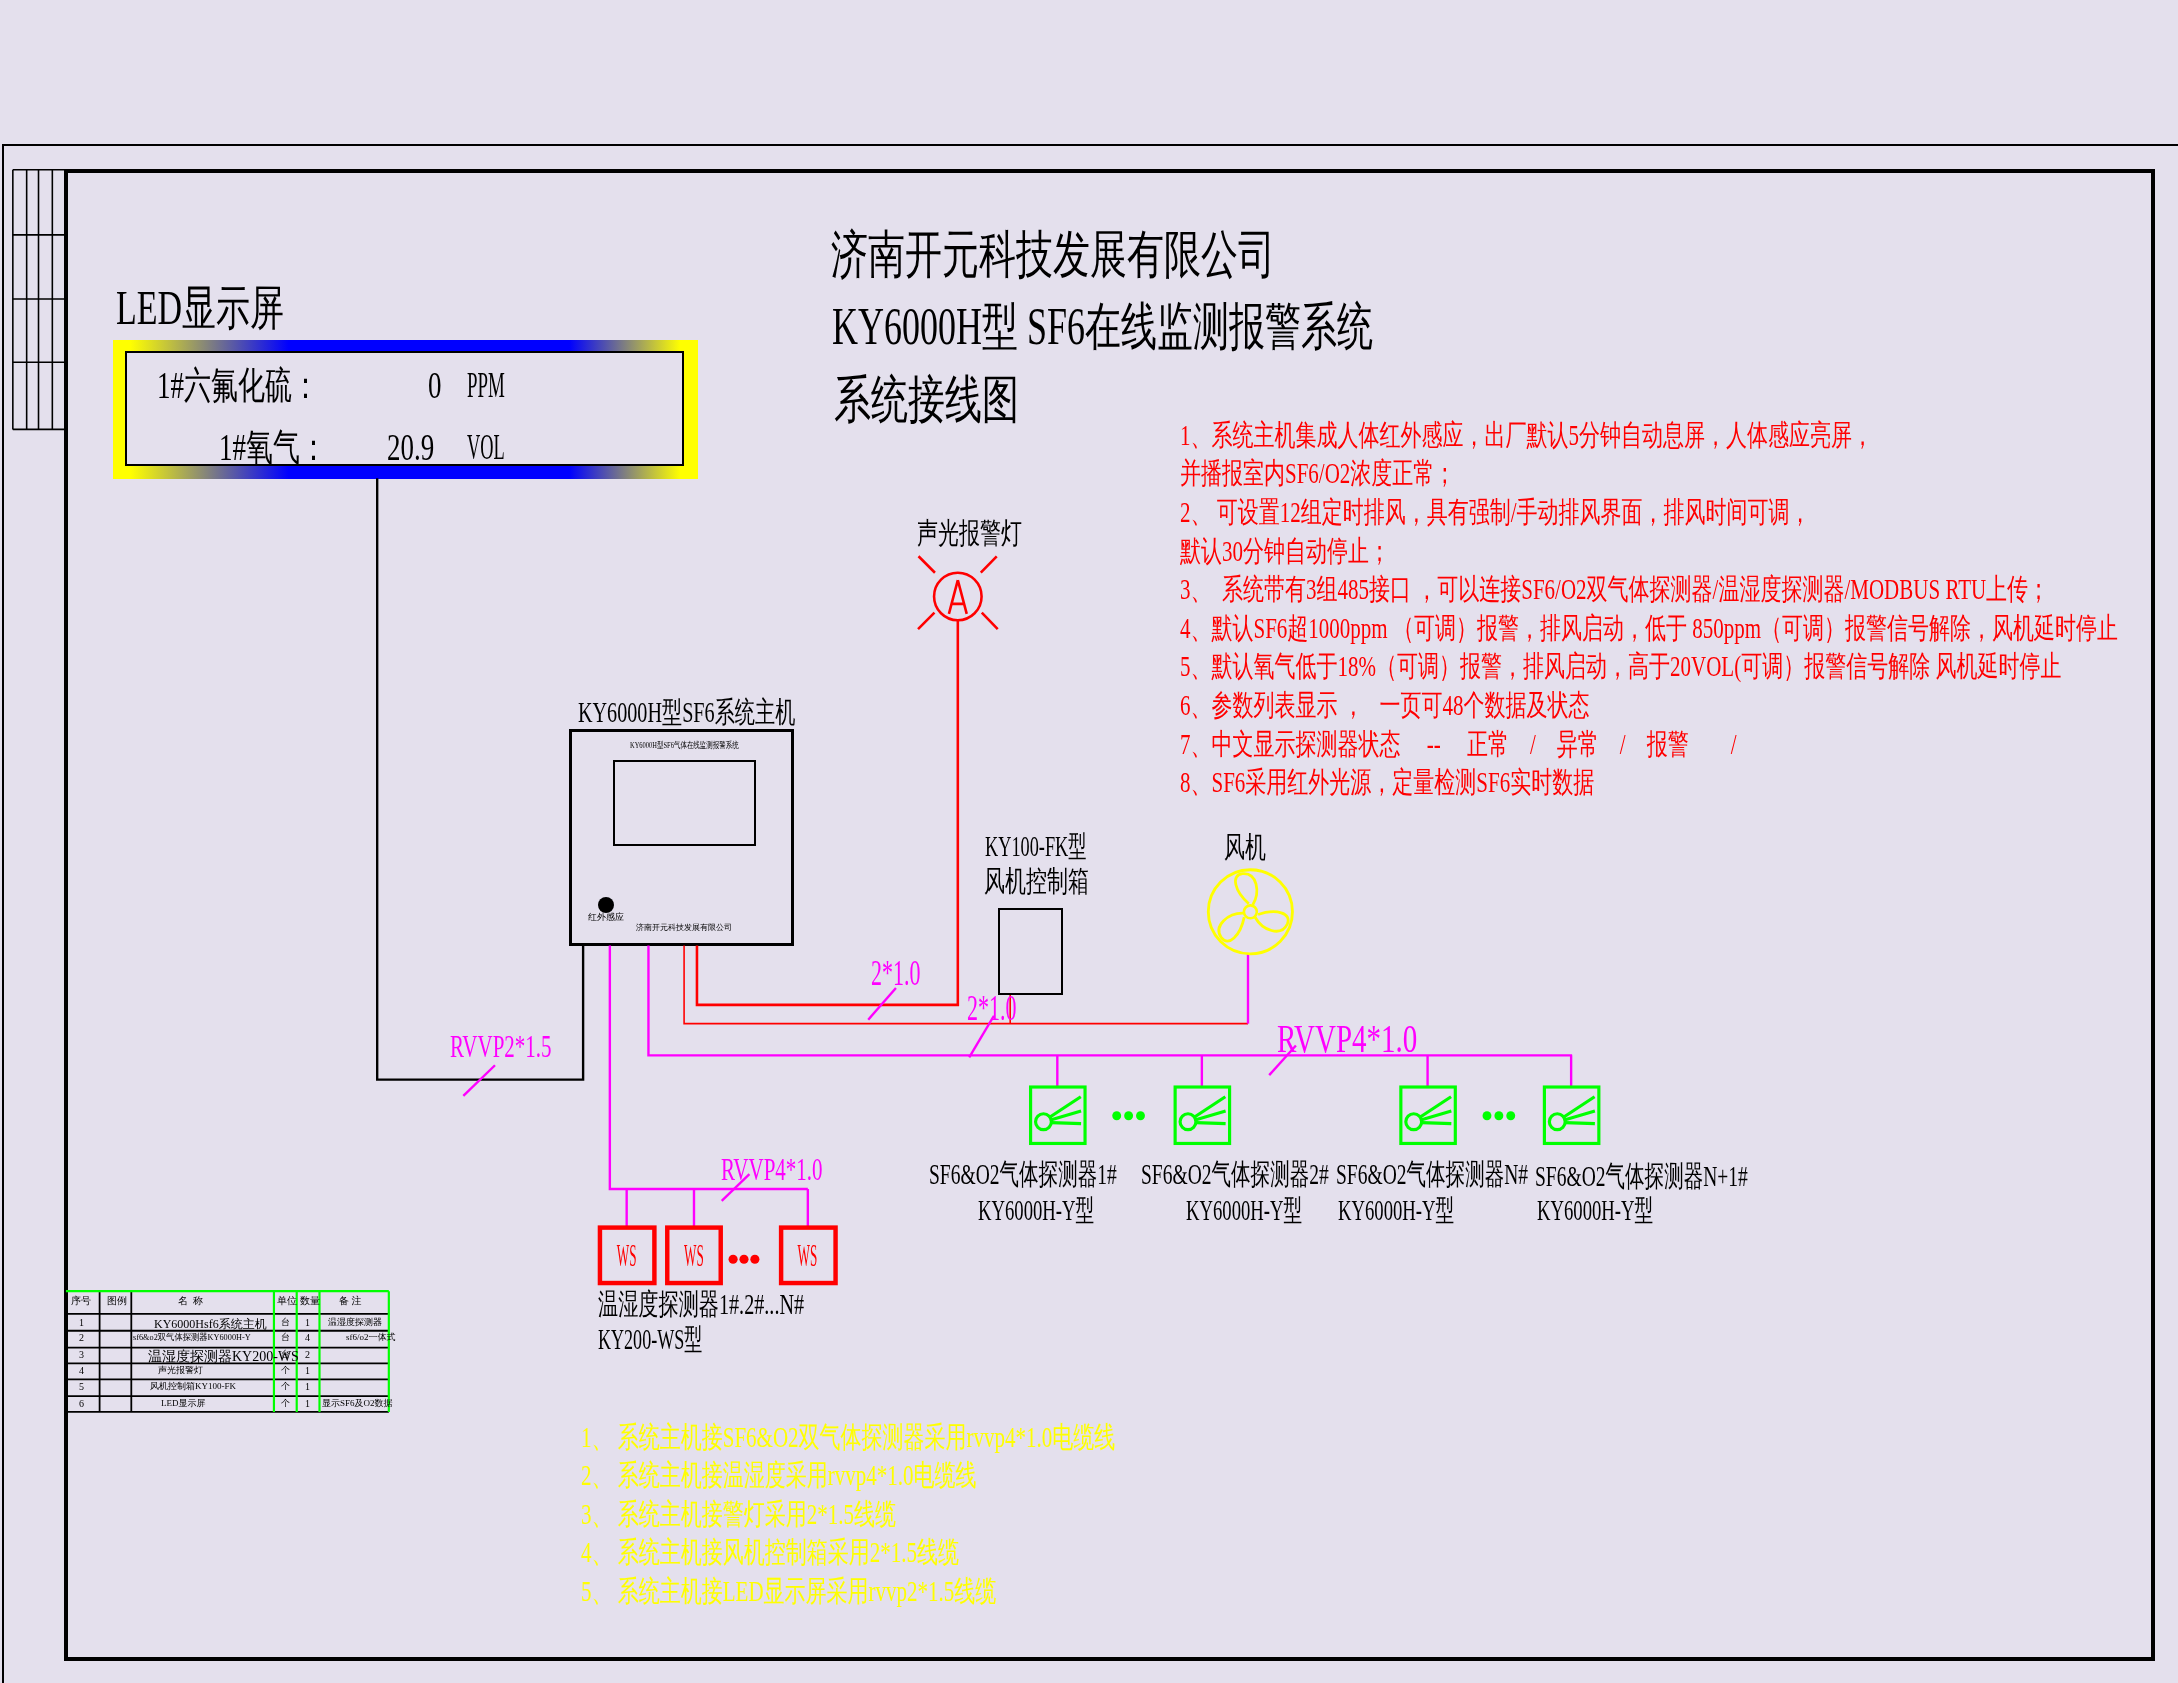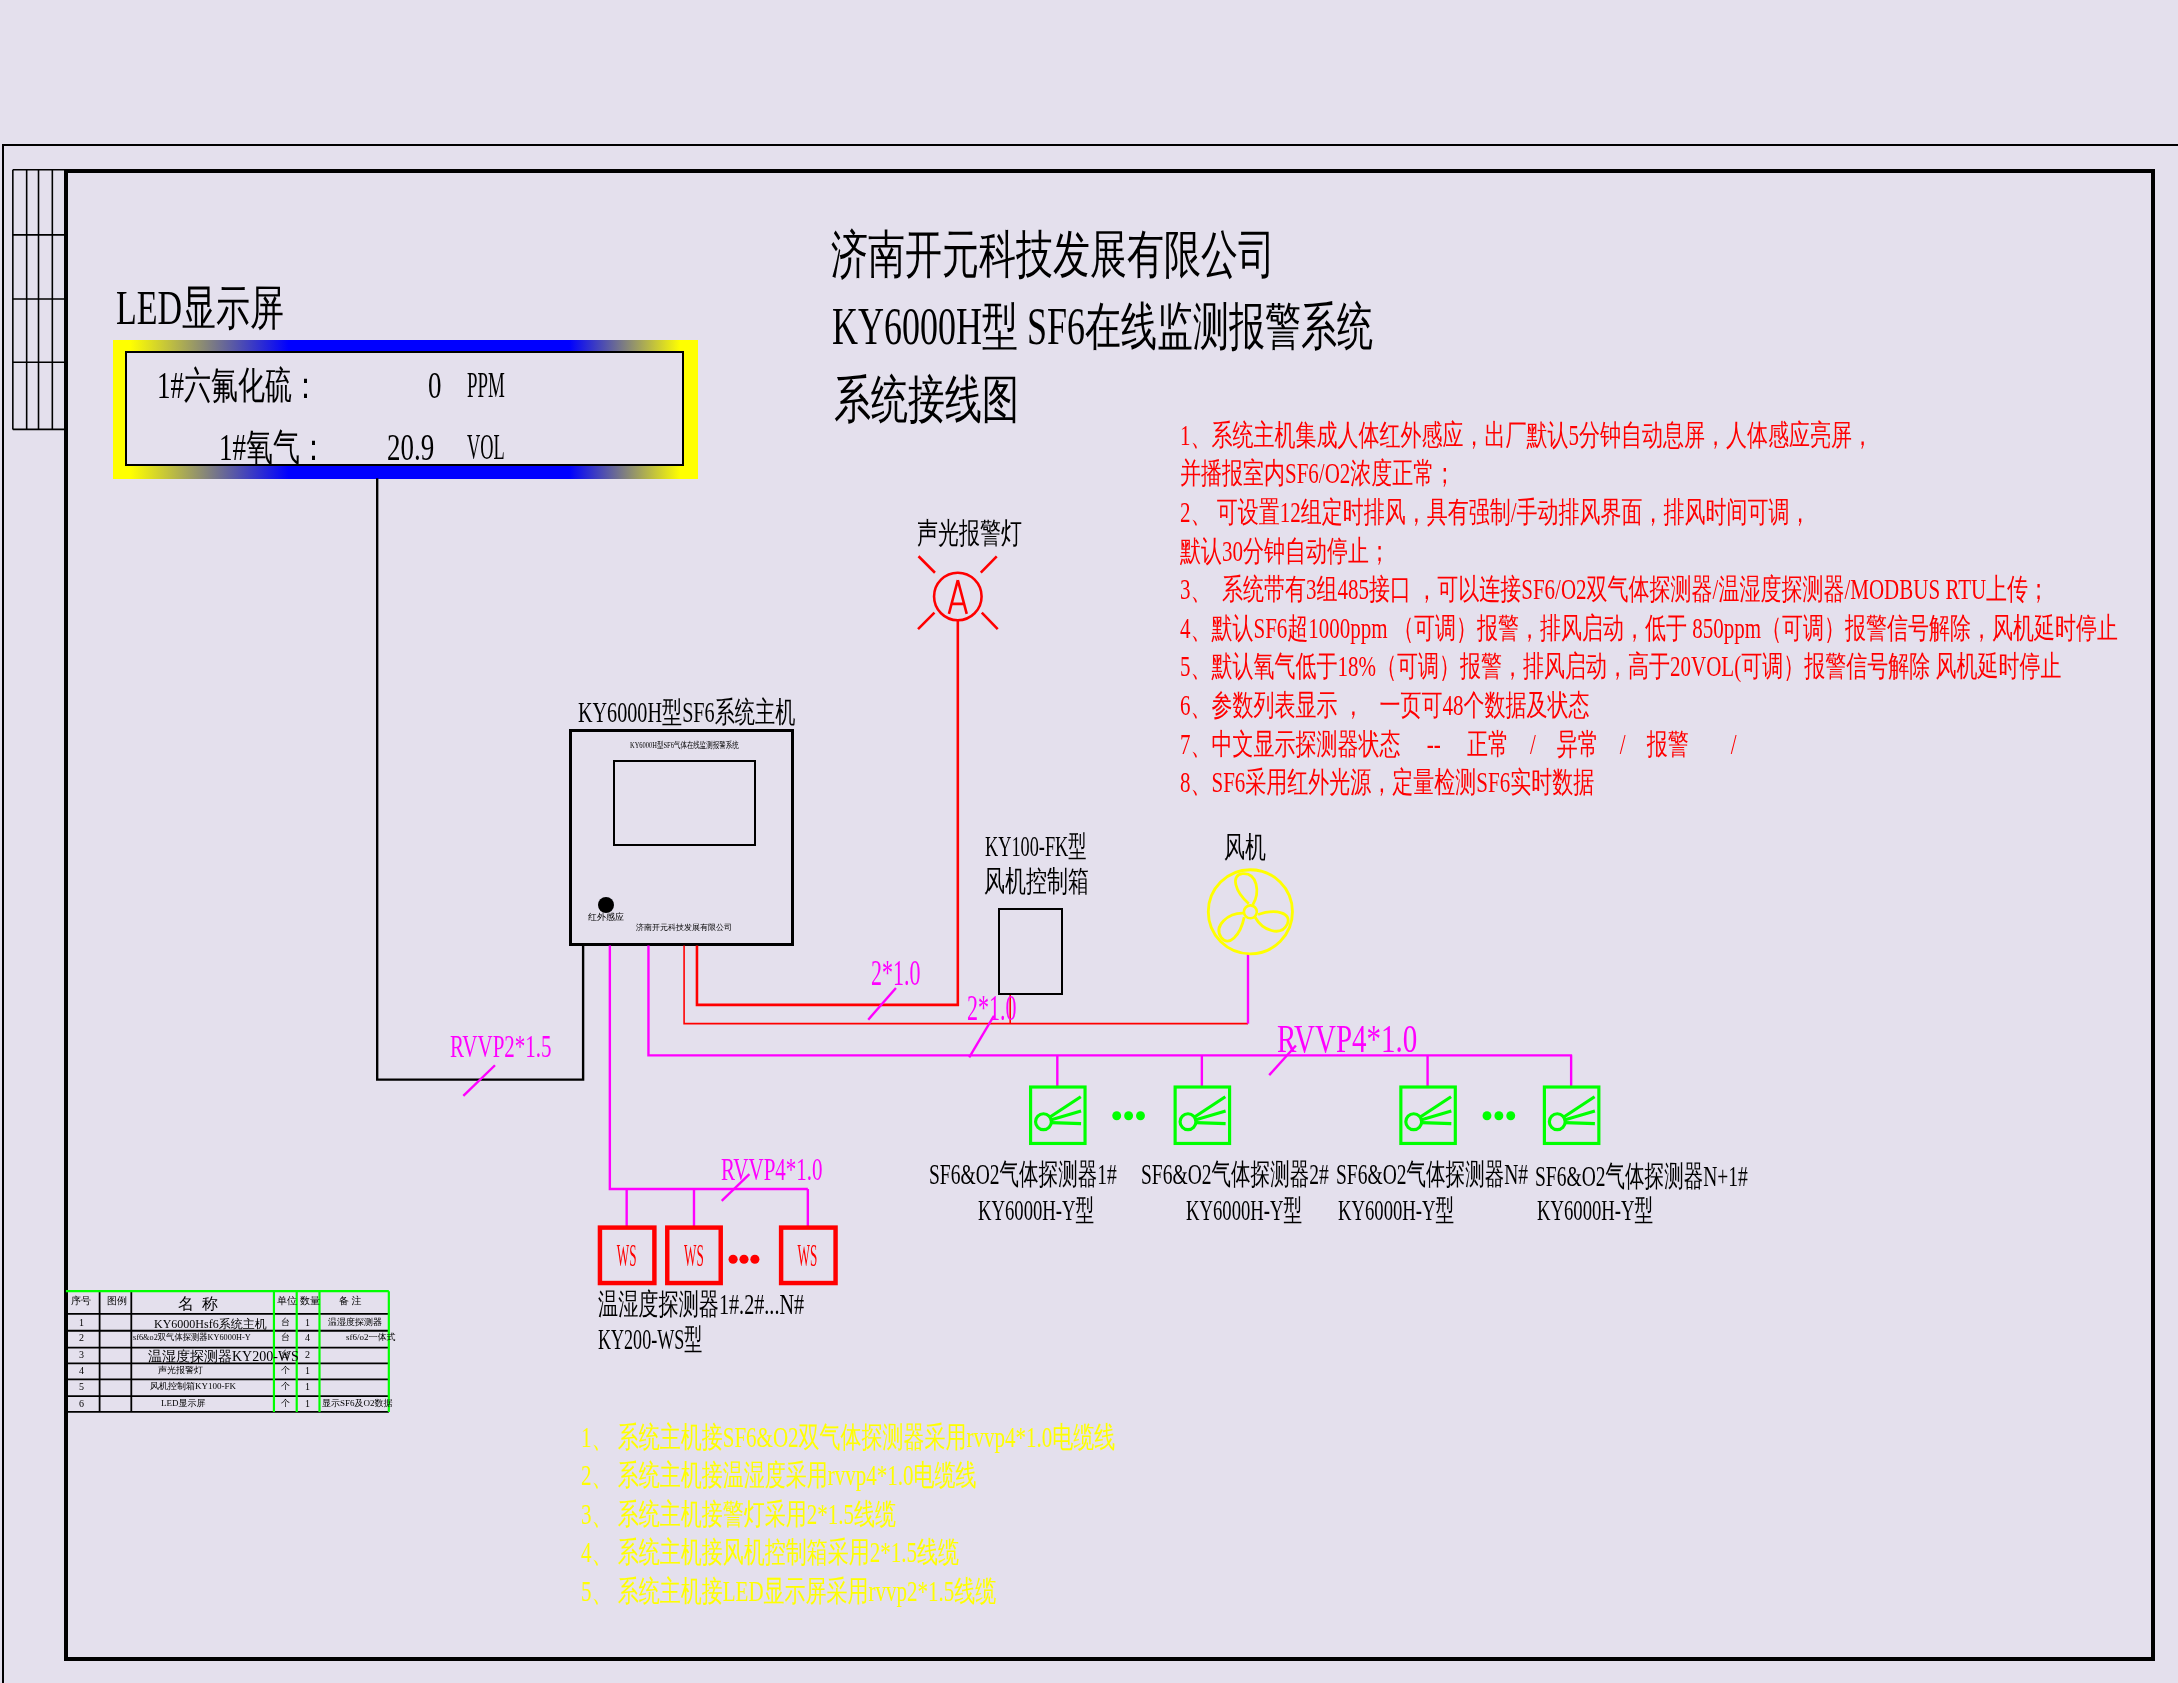--- a/index.html
+++ b/index.html
@@ -220,21 +220,21 @@
     <path d="M41,9 V131 M73,9 V131"></path>
   </g>
   <g stroke="#00ff00" stroke-width="2.2" fill="none">
     <path d="M7,9 H333"></path>
     <path d="M217,9 V131 M240,9 V131 M263,9 V131 M333,9 V131"></path>
   </g>
 </svg>
 <div class="t" style="left:59px;top:1282px;width:416px;height:149px;font-family:'Liberation Sans',sans-serif;font-weight:normal;">
   <div class="t" style="left:12px;top:14px;font-size:10px;">序号</div>
   <div class="t" style="left:48px;top:14px;font-size:10px;">图例</div>
-  <div class="t" style="left:119px;top:14px;font-size:16px;">名  称</div>
+  <div class="t" style="left:119px;top:14px;font-size:10px;">名  称</div>
   <div class="t" style="left:218px;top:14px;font-size:10px;">单位</div>
   <div class="t" style="left:241px;top:14px;font-size:10px;">数量</div>
   <div class="t" style="left:280px;top:14px;font-size:10px;">备 注</div>
   <div class="t" style="left:20px;top:36px;font-size:10px;">1</div>
   <div class="t" style="left:95px;top:36px;font-size:12px;">KY6000Hsf6系统主机</div>
   <div class="t" style="left:222px;top:36px;font-size:9px;">台</div>
   <div class="t" style="left:246px;top:36px;font-size:10px;">1</div>
   <div class="t" style="left:269px;top:36px;font-size:9px;">温湿度探测器</div>
   <div class="t" style="left:20px;top:51px;font-size:10px;">2</div>
   <div class="t" style="left:74px;top:51px;font-size:9px;transform:scaleX(0.92);">sf6&amp;o2双气体探测器KY6000H-Y</div>

